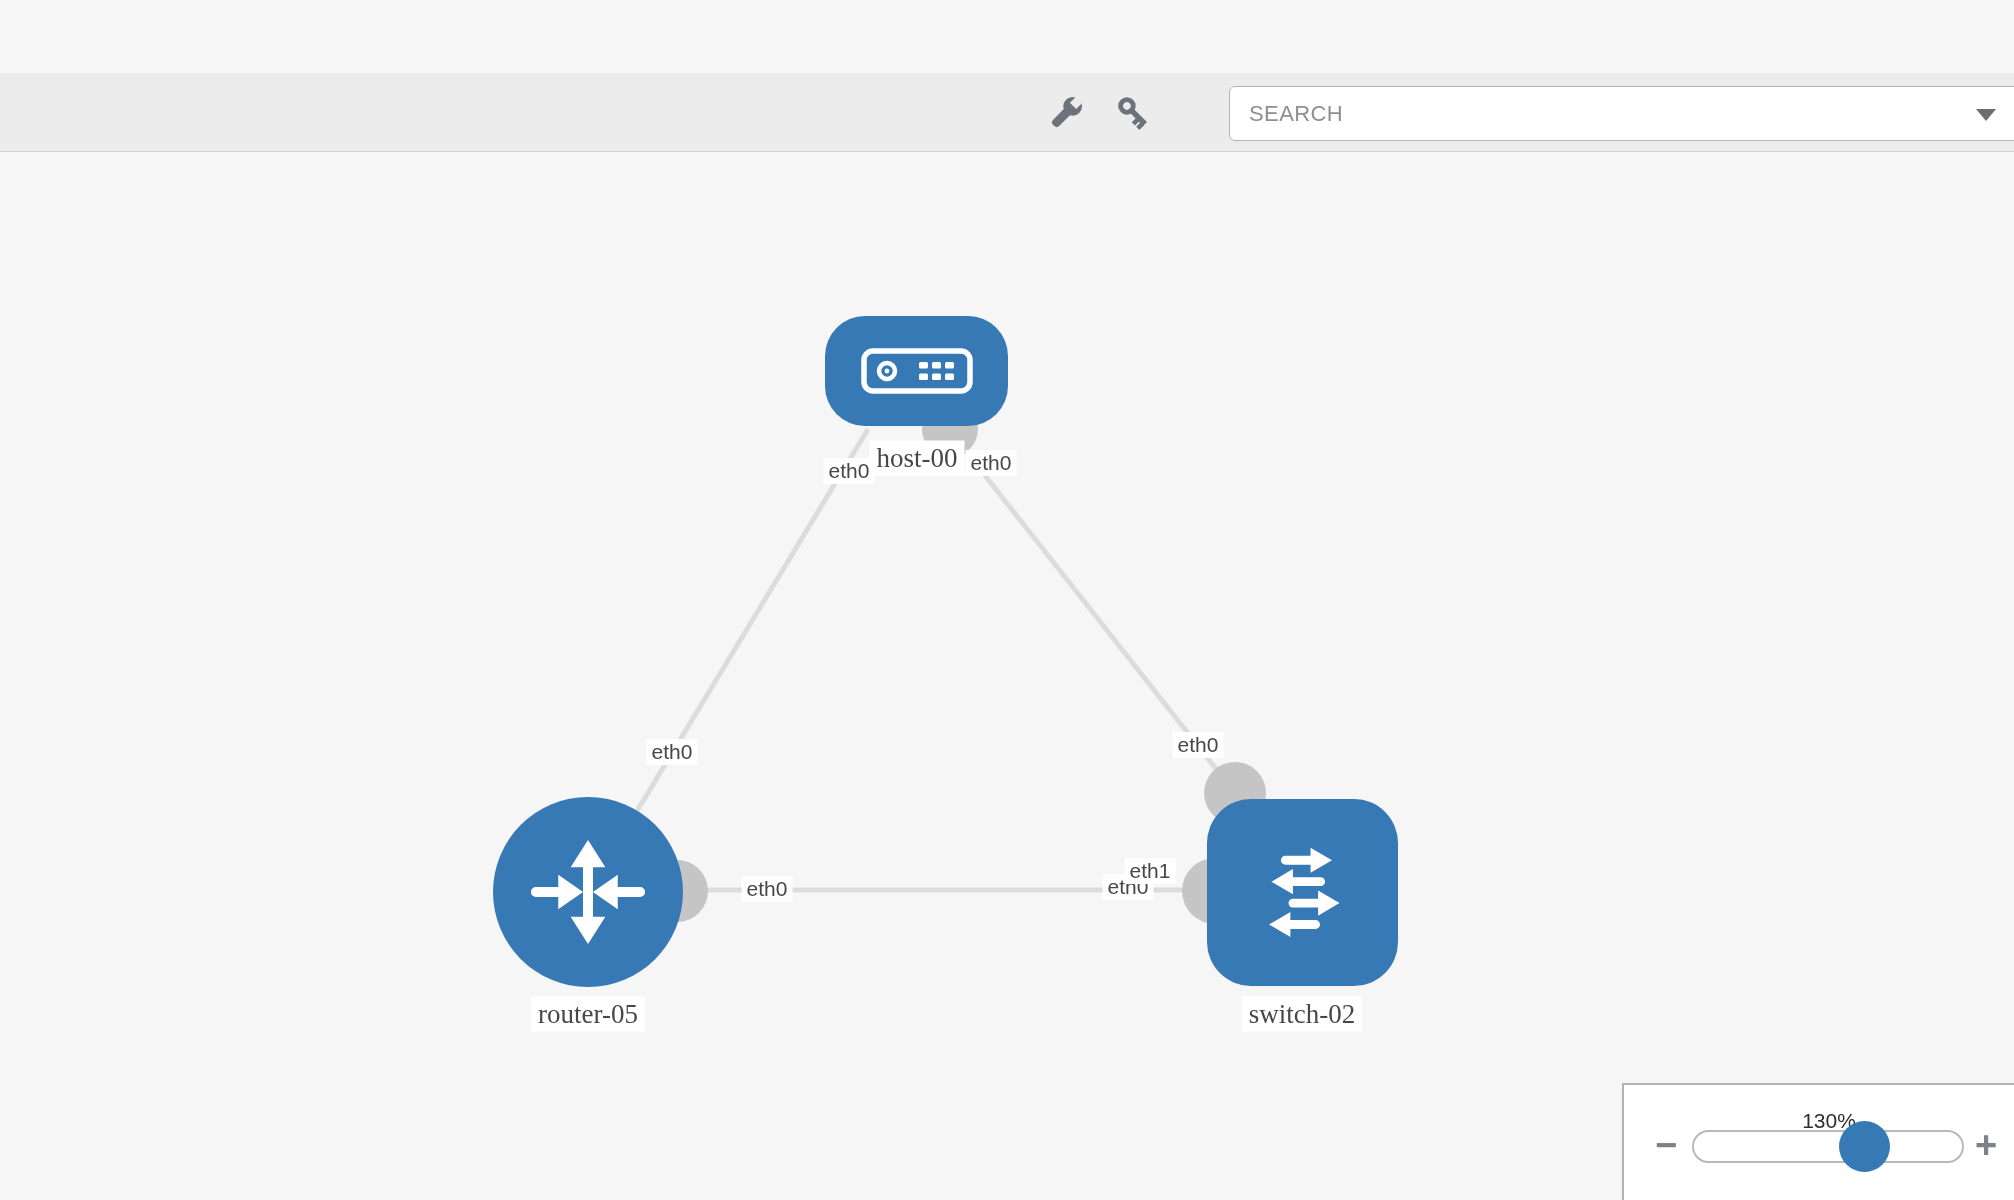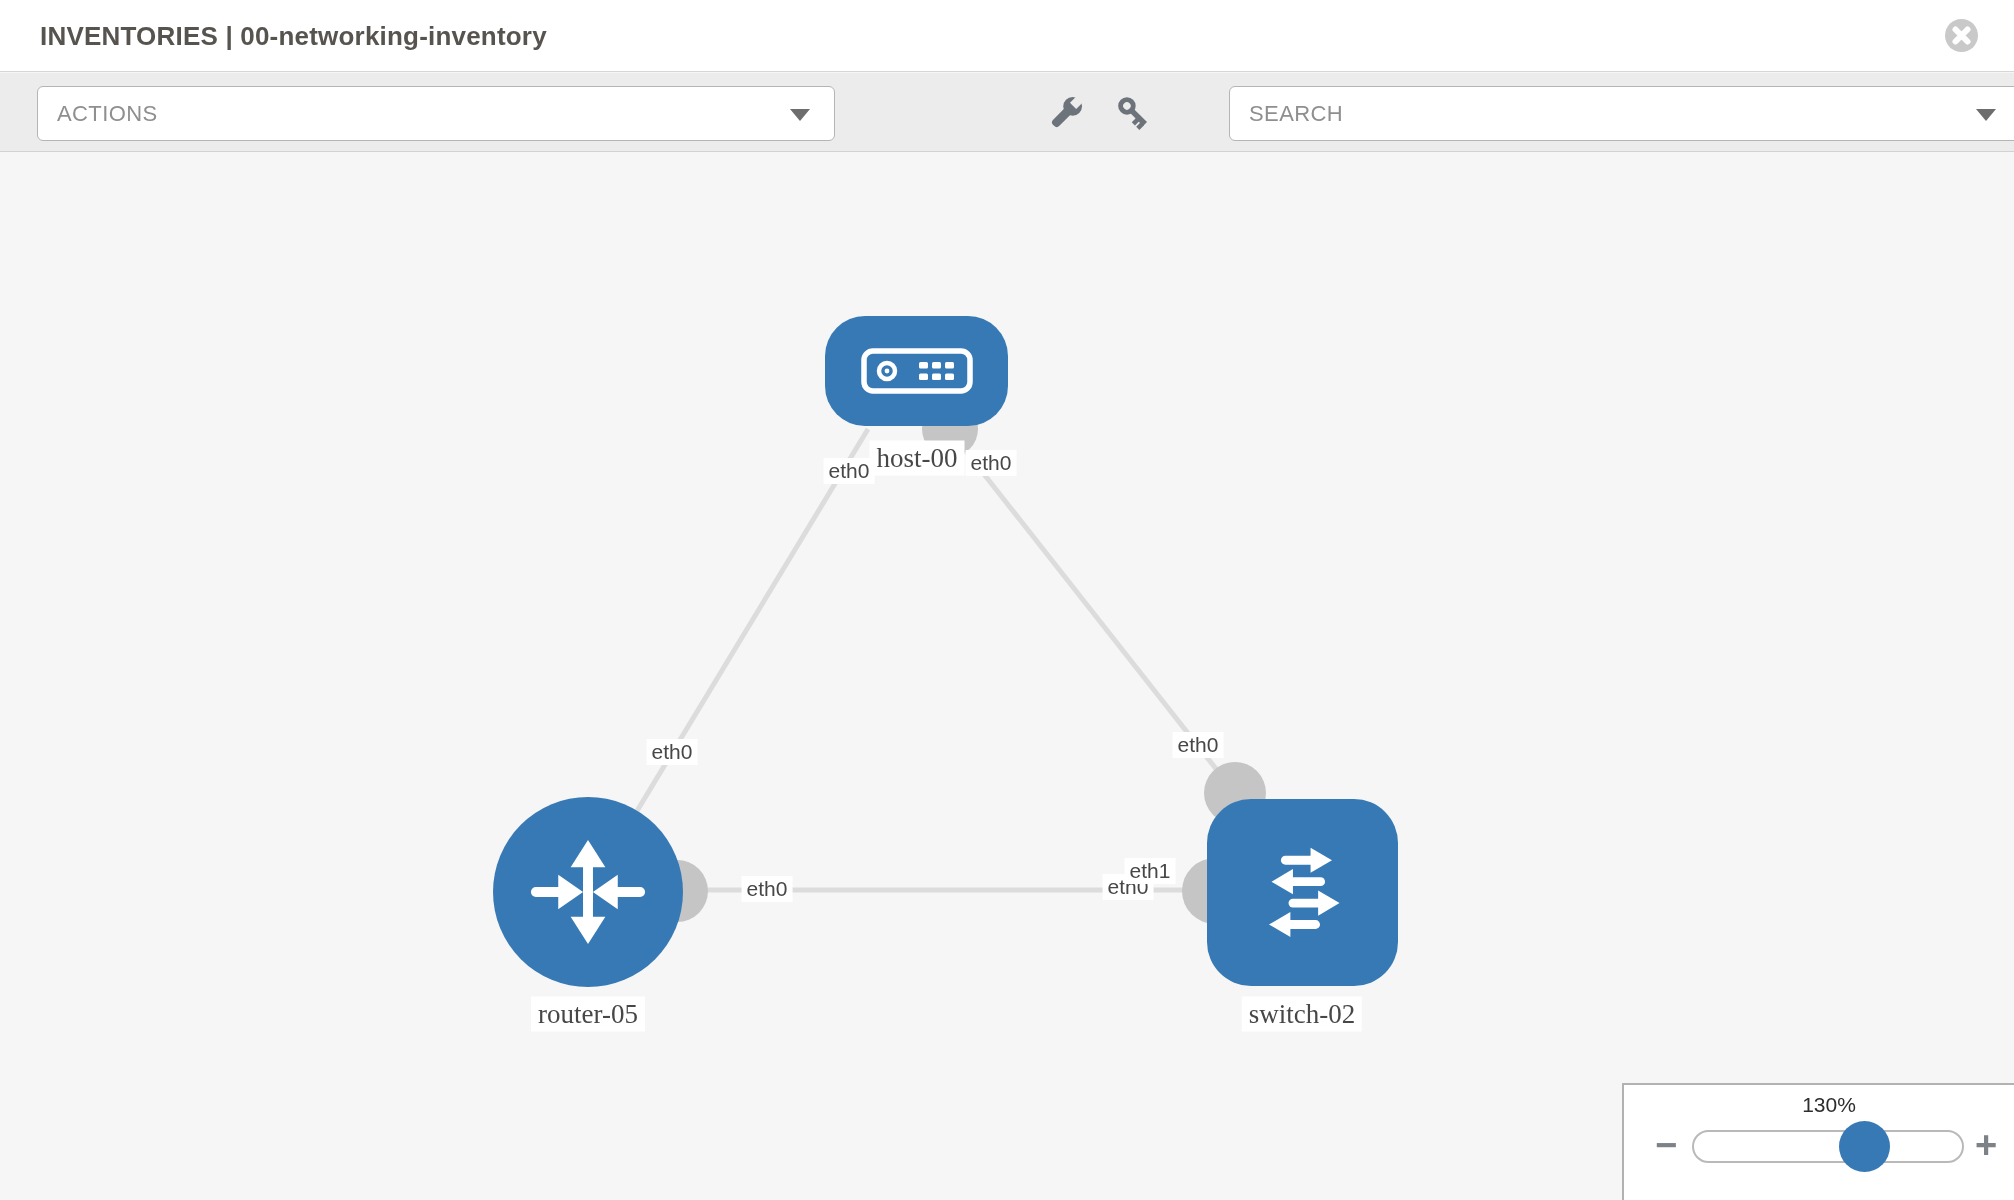--- a/index.html
+++ b/index.html
@@ -53,51 +53,40 @@
   .if-host-right  { left:991px;  top:310px; }
   .if-router-diag { left:672px;  top:599px; }
   .if-switch-diag { left:1198px; top:592px; }
   .if-router-h    { left:767px;  top:736px; }
   .if-overlap-back  { left:1128px; top:734px; z-index:1; }
   .if-overlap-front { left:1150px; top:718px; z-index:2; }
 
   
   .zoom-panel { position:absolute; left:1622px; top:930px; width:420px; height:160px;
                 background:#ffffff; border:2px solid #b2b2b2; }
-  .zoom-value { position:absolute; left:205px; top:8px; transform:translateX(-50%);
+  .zoom-value { position:absolute; left:205px; top:24px; transform:translateX(-50%);
                 font-size:21px; color:#2e2e2e; }
   .zoom-minus, .zoom-plus { position:absolute; top:38px; width:44px; height:44px;
                 font-size:38px; font-weight:700; color:#7c8288; line-height:44px;
                 text-align:center; cursor:pointer; user-select:none; }
   .zoom-minus { left:20px; }
   .zoom-plus  { left:340px; }
   .zoom-track { position:absolute; left:68px; top:45px; width:272px; height:33px;
                 background:#ffffff; border:2px solid #b9b9b9; border-radius:17px; cursor:pointer; }
   .zoom-handle { position:absolute; left:215px; top:36px; width:51px; height:51px;
                  border-radius:50%; background:#3779b5; cursor:grab; }
 </style>
 </head>
 <body>
 
 <div id="app">
 
-  <div class="header">
-    <span class="header-title">INVENTORIES | 00-networking-inventory</span>
-    <svg class="close-btn" viewBox="0 0 33 33">
-      <circle cx="16.5" cy="16.5" r="16.5" fill="#c9c9c9"></circle>
-      <path d="M10.5 10.5 L22.5 22.5 M22.5 10.5 L10.5 22.5" stroke="#ffffff" stroke-width="6" stroke-linecap="round"></path>
-    </svg>
-  </div>
 
   <div class="toolbar">
 
-    <div class="select-box actions-box">
-      <span class="select-label">ACTIONS</span>
-      <span class="caret"></span>
-    </div>
 
     <div class="tool-btn tool-wrench">
       <svg width="40" height="40" viewBox="0 0 32 32">
         <g fill="#6d737b" transform="rotate(45 16 16)">
           <rect x="12.5" y="12" width="7" height="18" rx="3"></rect>
           <circle cx="16" cy="8.5" r="7.5"></circle>
           <rect x="12.5" y="0" width="7" height="8" fill="#ececec"></rect>
         </g>
       </svg>
     </div>

